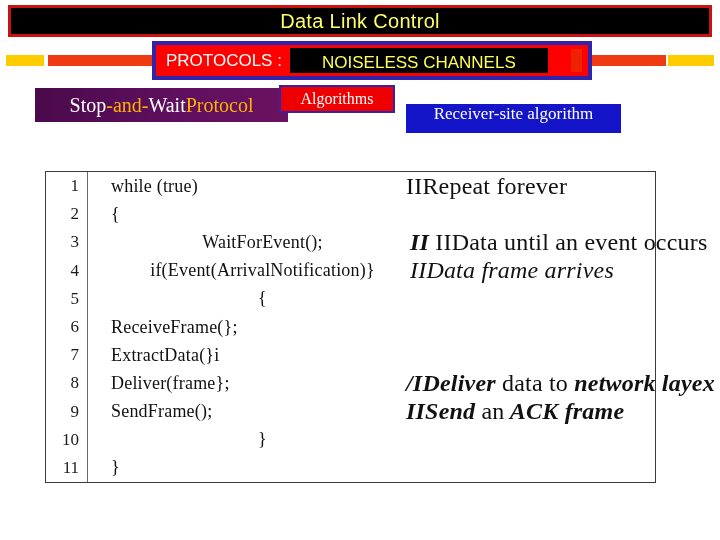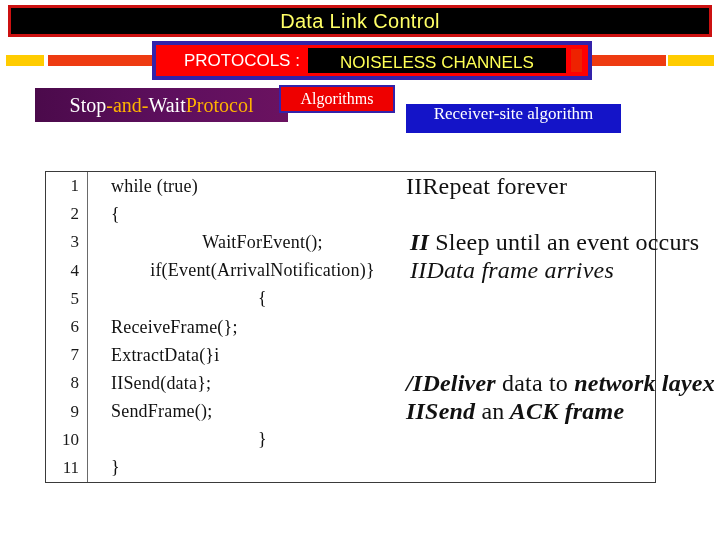--- a/index.html
+++ b/index.html
@@ -73,21 +73,21 @@
     height: 39px;
     box-sizing: border-box;
     background: #ff0000;
     border: 4px solid #3322aa;
     display: flex;
     align-items: center;
   }
   #protocols-label {
     color: #ffffff;
     font-size: 17px;
-    padding-left: 28px;
+    padding-left: 10px;
     padding-right: 8px;
     white-space: nowrap;
     font-family: "Liberation Sans", sans-serif;
   }
   #noiseless-box {
     background: #000000;
     height: 25px;
     flex: 0 0 auto;
     width: 258px;
     display: flex;
@@ -268,21 +268,21 @@
         <div class="code-cmt">IIRepeat  forever</div>
       </div>
       <div class="code-row">
         <div class="code-num">2</div>
         <div class="code-stmt">{</div>
         <div class="code-cmt"></div>
       </div>
       <div class="code-row">
         <div class="code-num">3</div>
         <div class="code-stmt ind1">WaitForEvent();</div>
-        <div class="code-cmt"><span class="cmt-bd">II</span><span class=""> </span><span class=""> Sleep</span><span class=""> until</span><span class=""> an</span><span class=""> event</span><span class=""> occurs</span></div>
+        <div class="code-cmt"><span class="cmt-bd">II</span><span class=""> </span><span class=""> IIData</span><span class=""> until</span><span class=""> an</span><span class=""> event</span><span class=""> occurs</span></div>
       </div>
       <div class="code-row">
         <div class="code-num">4</div>
         <div class="code-stmt ind1">if(Event(ArrivalNotification)}</div>
         <div class="code-cmt"><span class="cmt-it">IIData frame arrives</span></div>
       </div>
       <div class="code-row">
         <div class="code-num">5</div>
         <div class="code-stmt ind1">{</div>
         <div class="code-cmt"></div>
@@ -292,21 +292,21 @@
         <div class="code-stmt ind2">ReceiveFrame(};</div>
         <div class="code-cmt"></div>
       </div>
       <div class="code-row">
         <div class="code-num">7</div>
         <div class="code-stmt ind2">ExtractData(}i</div>
         <div class="code-cmt"></div>
       </div>
       <div class="code-row">
         <div class="code-num">8</div>
-        <div class="code-stmt ind2">IISend(data};</div>
+        <div class="code-stmt ind2">Deliver(frame};</div>
         <div class="code-cmt"><span class="cmt-bd">/IDeliver</span><span class=""> data</span><span class=""> to</span><span class="cmt-bd"> network</span><span class="cmt-bd"> layex</span></div>
       </div>
       <div class="code-row">
         <div class="code-num">9</div>
         <div class="code-stmt ind2">SendFrame();</div>
         <div class="code-cmt"><span class="cmt-bd">IISend</span><span class=""> an</span><span class="cmt-bd"> ACK</span><span class="cmt-bd"> frame</span></div>
       </div>
       <div class="code-row">
         <div class="code-num">10</div>
         <div class="code-stmt ind1">}</div>

